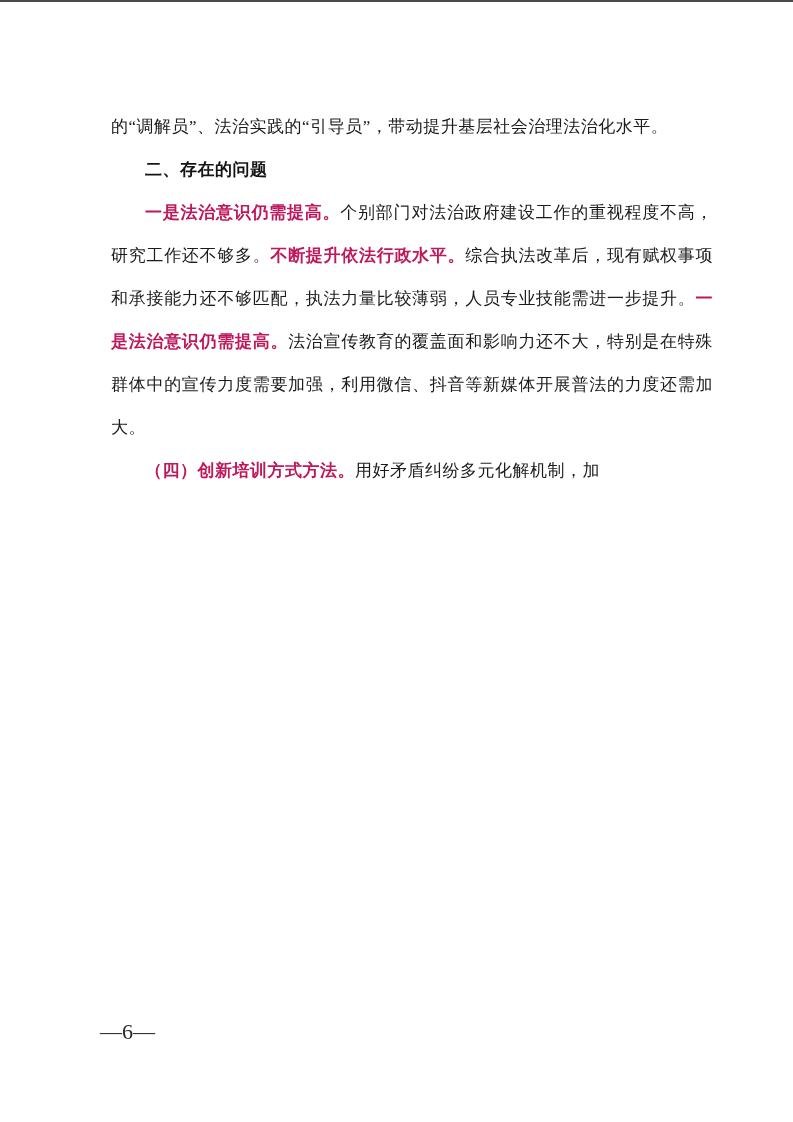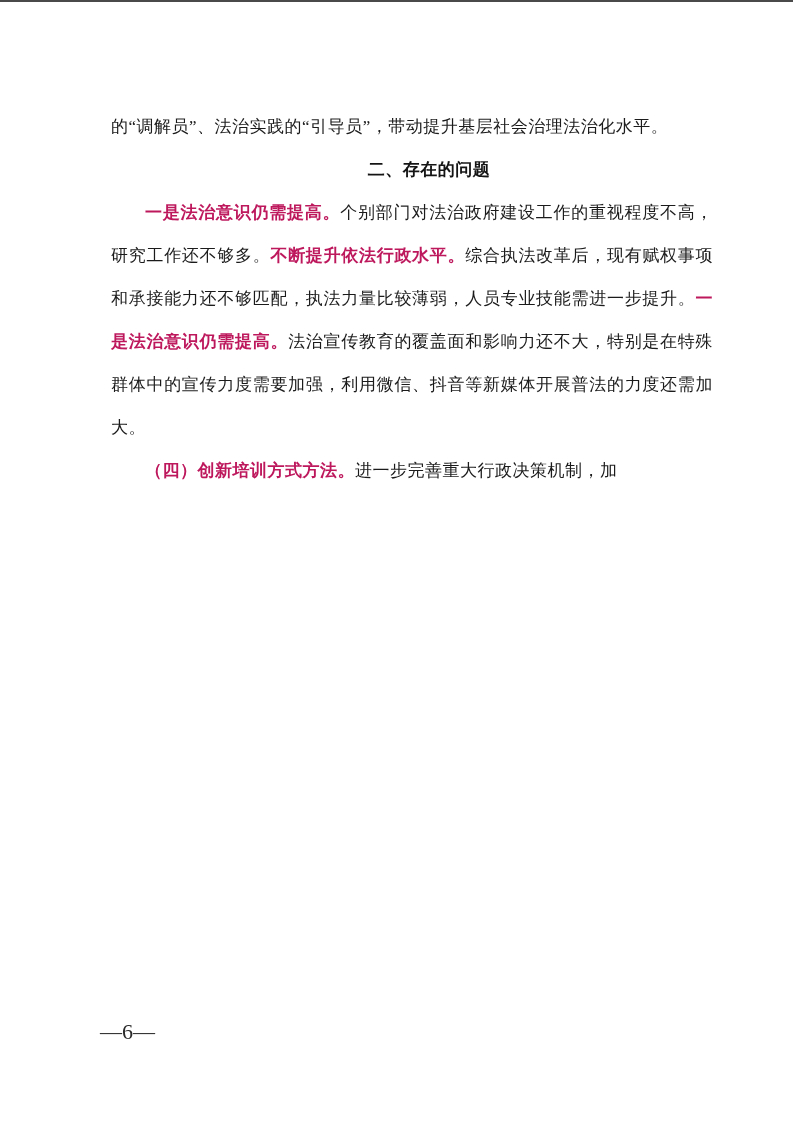--- a/index.html
+++ b/index.html
@@ -33,21 +33,21 @@
     text-align: justify;
     text-justify: inter-character;
   }
 
   .para.indent { text-indent: 2em; }
 
   .heading {
     font-family: "Liberation Sans", "DejaVu Sans", sans-serif;
     font-weight: 700;
     text-indent: 2em;
-    text-align: center;
+    text-align: left;
     color: #141414;
   }
 
   .bold {
     font-weight: 700;
     color: #be185d;
   }
 
   .footer-pagenum {
     position: absolute;
@@ -60,16 +60,16 @@
   }
 </style>
 </head>
 <body>
 
 <div class="page">
   <div class="content">
       <div class="para"><span class="normal">的“调解员”、法治实践的“引导员”，带动提升基层社会治理法治化水平。</span></div>
       <div class="heading">二、存在的问题</div>
       <div class="para indent"><span class="bold">一是法治意识仍需提高。</span><span class="normal">个别部门对法治政府建设工作的重视程度不高，研究工作还不够多。</span><span class="bold">不断提升依法行政水平。</span><span class="normal">综合执法改革后，现有赋权事项和承接能力还不够匹配，执法力量比较薄弱，人员专业技能需进一步提升。</span><span class="bold">一是法治意识仍需提高。</span><span class="normal">法治宣传教育的覆盖面和影响力还不大，特别是在特殊群体中的宣传力度需要加强，利用微信、抖音等新媒体开展普法的力度还需加大。</span></div>
-      <div class="para indent"><span class="bold">（四）创新培训方式方法。</span><span class="normal">进一步完善重大行政决策机制，加</span></div>
+      <div class="para indent"><span class="bold">（四）创新培训方式方法。</span><span class="normal">用好矛盾纠纷多元化解机制，加</span></div>
     </div>
   <div class="footer-pagenum">—6—</div>
 </div>
 
 </body></html>

